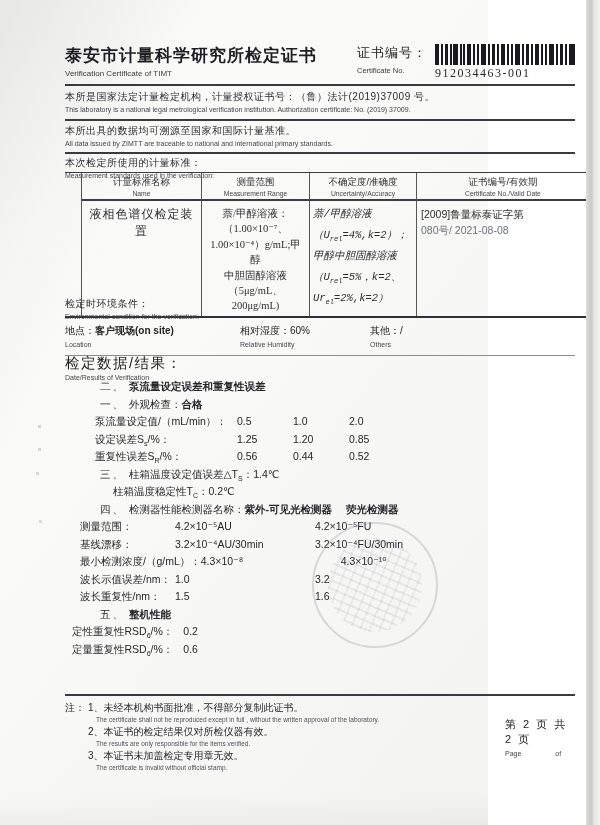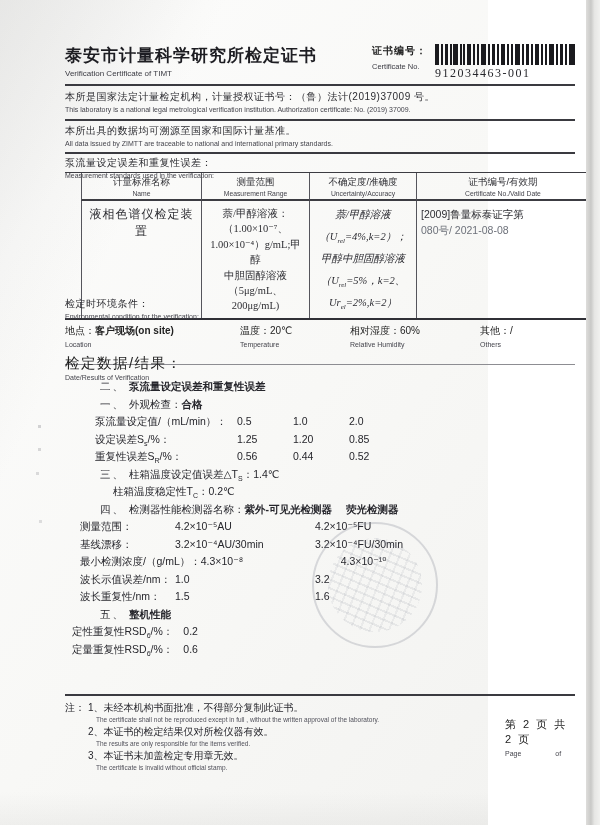--- a/index.html
+++ b/index.html
@@ -24,21 +24,21 @@
     background:linear-gradient(90deg,#dedddb 0%,#c9c9c7 35%,#e6e6e4 60%,#f1f1ef 100%);
   }
   .content{position:absolute;left:65px;top:0;width:510px;}
 
   
   .hdr{position:absolute;top:44px;left:0;width:510px;display:flex;}
   .hdr-title-cn{font-size:17px;font-weight:bold;letter-spacing:1px;color:#1d1d22;white-space:nowrap;}
   .hdr-title-en{font-size:8px;color:#3a3a42;margin-top:2px;}
   .hdr-right{margin-left:auto;display:flex;}
   .certno-labels{margin-right:8px;text-align:left;}
-  .certno-cn{font-size:10px;font-weight:700;letter-spacing:1px;color:#222;}
+  .certno-cn{font-size:13px;font-weight:400;letter-spacing:1px;color:#222;}
   .certno-en{font-size:7.5px;color:#3a3a42;margin-top:4px;}
   .barcode-box{width:140px;text-align:left;}
   .barcode{width:140px;height:21px;display:block;}
   .barcode-num{font-size:12px;letter-spacing:1.5px;color:#26262b;margin-top:1px;font-family:"Liberation Serif","DejaVu Serif",serif;}
 
   .rule{position:absolute;left:0;width:510px;border-top:2px solid #3a3a40;}
 
   .stmt{position:absolute;left:0;width:510px;}
   .stmt-cn{font-size:10px;color:#2b2b30;letter-spacing:.5px;}
   .stmt-en{font-size:7px;color:#44444c;margin-top:2px;}
@@ -50,28 +50,28 @@
     display:grid;grid-template-columns:120px 108px 107px 173px;
     border-top:1.5px solid #3c3c42;border-bottom:2.5px solid #303036;padding-left:16px;
   }
   .std-cell{border-left:1px solid #55555c;padding:2px 3px;}
   .std-cell.first{border-left:1px solid #55555c;}
   .std-row-head .std-cell{border-bottom:2px solid #3c3c42;text-align:center;padding:3px 2px 2px;}
   .th-cn{font-size:9.5px;color:#2b2b30;}
   .th-en{font-size:6.8px;color:#44444c;margin-top:1px;}
   .cell-name{font-size:12px;font-weight:normal;text-align:center;padding-top:5px;letter-spacing:1px;}
   .cell-range{font-family:"Liberation Serif","DejaVu Serif",serif;font-size:10.5px;text-align:center;padding-top:5px;line-height:15.4px;}
-  .cell-unc{font-family:Liberation Serif, serif;font-style:italic;font-size:10.5px;text-align:center;padding-top:5px;line-height:17px;color:#2a2a30;}
+  .cell-unc{font-family:Liberation Mono, monospace;font-style:italic;font-size:10.5px;text-align:left;padding-top:5px;line-height:17px;color:#2a2a30;}
   .cell-cert{font-size:10.5px;text-align:left;padding:5px 2px 0 4px;line-height:16px;}
   .cell-cert .l2{color:#6d717a;}
   sub.sb{font-size:7px;}
 
   
   .env-head{position:absolute;top:297px;left:0;}
-  .env-row{position:absolute;top:324px;left:0;width:510px;display:flex;border-bottom:1px solid #8d8d92;padding-bottom:16px;}
+  .env-row{position:absolute;top:324px;left:0;width:510px;display:flex;border-bottom:1px solid #8d8d92;padding-bottom:7px;}
   .env-field{display:flex;flex-direction:column;}
   .env-field .cnline{font-size:10px;color:#222;}
   .env-field .cnline .val{font-weight:bold;}
   .env-field .enline{font-size:7px;color:#44444c;margin-top:3px;}
   .ef1{width:175px;} .ef2{width:110px;} .ef3{width:130px;} .ef4{flex:1;}
 
   
   .res-head{position:absolute;top:354px;left:0;}
   .res-head-cn{font-size:14.5px;letter-spacing:1.5px;color:#222;}
   .res-head-en{font-size:7px;color:#44444c;margin-top:1px;}
@@ -178,21 +178,21 @@
       <div class="stmt-en">This laboratory is a national legal metrological verification institution. Authorization certificate: No. (2019) 37009.</div>
     </div>
     <div class="rule" style="top:119px"></div>
     <div class="stmt" style="top:124px">
       <div class="stmt-cn">本所出具的数据均可溯源至国家和国际计量基准。</div>
       <div class="stmt-en">All data issued by ZIMTT are traceable to national and international primary standards.</div>
     </div>
     <div class="rule" style="top:152px"></div>
 
     <div class="stmt std-head">
-      <div class="stmt-cn">泵流量设定误差和重复性误差：</div>
+      <div class="stmt-cn">本次检定所使用的计量标准：</div>
       <div class="stmt-en">Measurement standards used in the verification:</div>
     </div>
 
     <div class="std-table">
       <div style="display:contents" class="std-row-head">
         <div class="std-cell first">
           <div class="th-cn">计量标准名称</div>
             <div class="th-en">Name</div>
         </div>
         <div class="std-cell">
@@ -232,24 +232,20 @@
 
     <div class="stmt env-head">
       <div class="stmt-cn">检定时环境条件：</div>
       <div class="stmt-en">Environmental condition for the verification:</div>
     </div>
     <div class="env-row">
       <div class="env-field ef1">
         <div class="cnline"><span>地点：</span><span class="val">客户现场(on site)</span></div>
         <div class="enline">Location</div>
       </div>
-      <div class="env-field ef2">
-        <div class="cnline"><span>温度：</span><span>20℃</span></div>
-        <div class="enline">Temperature</div>
-      </div>
       <div class="env-field ef3">
         <div class="cnline"><span>相对湿度：</span><span>60%</span></div>
         <div class="enline">Relative Humidity</div>
       </div>
       <div class="env-field ef4">
         <div class="cnline"><span>其他：</span><span>/</span></div>
         <div class="enline">Others</div>
       </div>
     </div>
 

